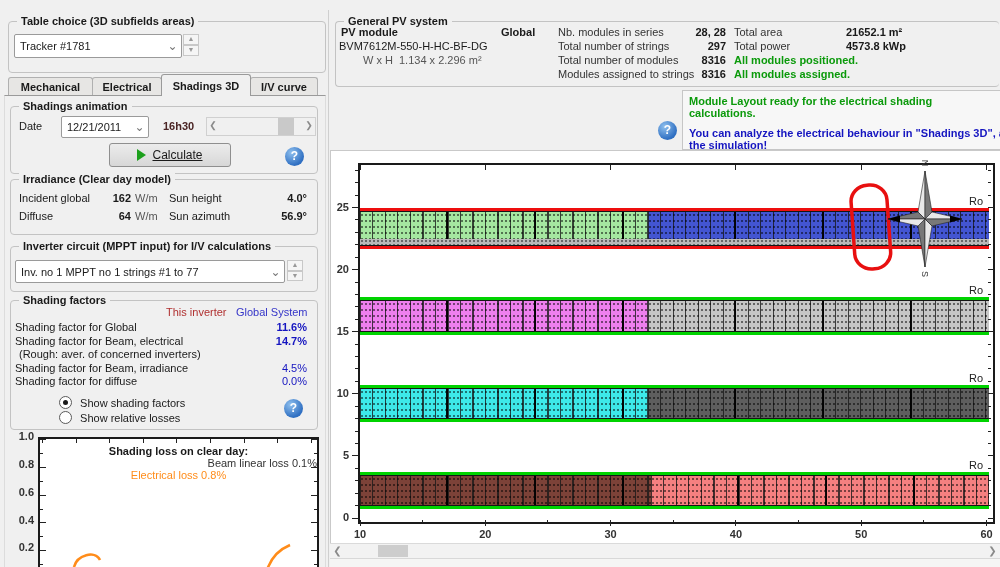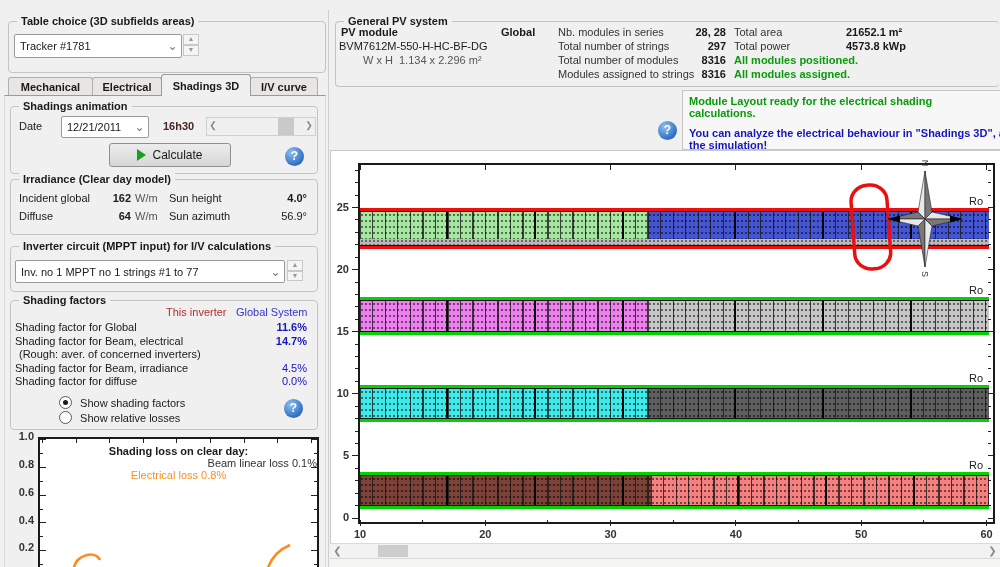--- a/index.html
+++ b/index.html
@@ -19,21 +19,21 @@
   .combo .arr{width:17px;text-align:center;color:#777;font-size:12px;line-height:10px;}
   .spinner{width:16px;display:flex;flex-direction:column;}
   .spinner .sb{flex:1;border:1px solid #c8c8c8;background:#f5f5f5;color:#999;font-size:7px;line-height:8px;text-align:center;}
   
   .tab{position:absolute;top:77px;height:18px;line-height:18px;text-align:center;font-weight:bold;
        background:#e7e6e4;border:1px solid #b0b0b0;border-bottom:none;border-radius:3px 3px 0 0;}
   .tab.active{top:74px;height:21px;line-height:22px;background:#f0f0f0;border-color:#9a9a9a;z-index:3;}
   #tabline{left:4px;top:95px;width:320px;height:472px;border:1px solid #dcdcdc;border-top:1px solid #9a9a9a;background:#f0f0f0;}
   
   .btn{background:linear-gradient(#ececec,#d7d7d7);border:1px solid #8f8f8f;border-radius:3px;
-       display:flex;align-items:center;justify-content:center;gap:6px;font-size:12px;}
+       display:flex;align-items:center;justify-content:center;gap:6px;font-size:12px;text-decoration:underline;}
   .play{width:0;height:0;border-left:9px solid #1ca01c;border-top:6px solid transparent;border-bottom:6px solid transparent;}
   .help{width:19px;height:19px;border-radius:50%;background:radial-gradient(circle at 35% 30%,#8fc0ee,#2f6fc2 70%);
         color:#fff;font-weight:bold;font-size:12px;text-align:center;line-height:19px;}
   .radio{width:11px;height:11px;border:1px solid #5a5a5a;border-radius:50%;background:#fff;display:inline-block;vertical-align:-2px;position:relative;}
   .radio.sel:after{content:"";position:absolute;left:2.5px;top:2.5px;width:5px;height:5px;border-radius:50%;background:#1a1a1a;}
   .slider{background:#f0f0f0;border:1px solid #d0d0d0;display:flex;}
   .slider .sarr{width:12px;text-align:center;color:#8a8a8a;font-size:9px;line-height:15px;background:#f0f0f0;}
   .slider .strack{flex:1;position:relative;background:#f0f0f0;}
   .slider .sthumb{position:absolute;top:0;width:16px;height:100%;background:#c9c9c9;}
   .bluebold{color:#1515c0;font-weight:bold;}
@@ -111,21 +111,21 @@
     <span class="gtitle">Irradiance (Clear day model)</span>
     <span class="abs" style="left:8px;top:12px;">Incident global</span>
     <span class="abs" style="left:90px;top:12px;width:30px;text-align:right;font-weight:bold;">162</span>
     <span class="abs" style="left:124px;top:12px;color:#555;">W/m</span>
     <span class="abs" style="left:158px;top:12px;">Sun height</span>
     <span class="abs" style="left:250px;top:12px;width:46px;text-align:right;font-weight:bold;">4.0°</span>
     <span class="abs" style="left:8px;top:30px;">Diffuse</span>
     <span class="abs" style="left:90px;top:30px;width:30px;text-align:right;font-weight:bold;">64</span>
     <span class="abs" style="left:124px;top:30px;color:#555;">W/m</span>
     <span class="abs" style="left:158px;top:30px;">Sun azimuth</span>
-    <span class="abs" style="left:250px;top:30px;width:46px;text-align:right;font-weight:normal;">56.9°</span>
+    <span class="abs" style="left:250px;top:30px;width:46px;text-align:right;font-weight:bold;">56.9°</span>
   </div>
 
   <div class="abs group" style="left:10px;top:246px;width:306px;height:44px;">
     <span class="gtitle">Inverter circuit (MPPT input) for I/V calculations</span>
     <div class="combo abs" style="left:4px;top:13px;width:268px;height:21px;">
       <span class="val">Inv. no 1     MPPT no 1      strings #1 to 77</span>
       <span class="arr">⌄</span>
     </div>
     <div class="spinner abs" style="left:276px;top:13px;height:21px;">
       <div class="sb">▲</div>

